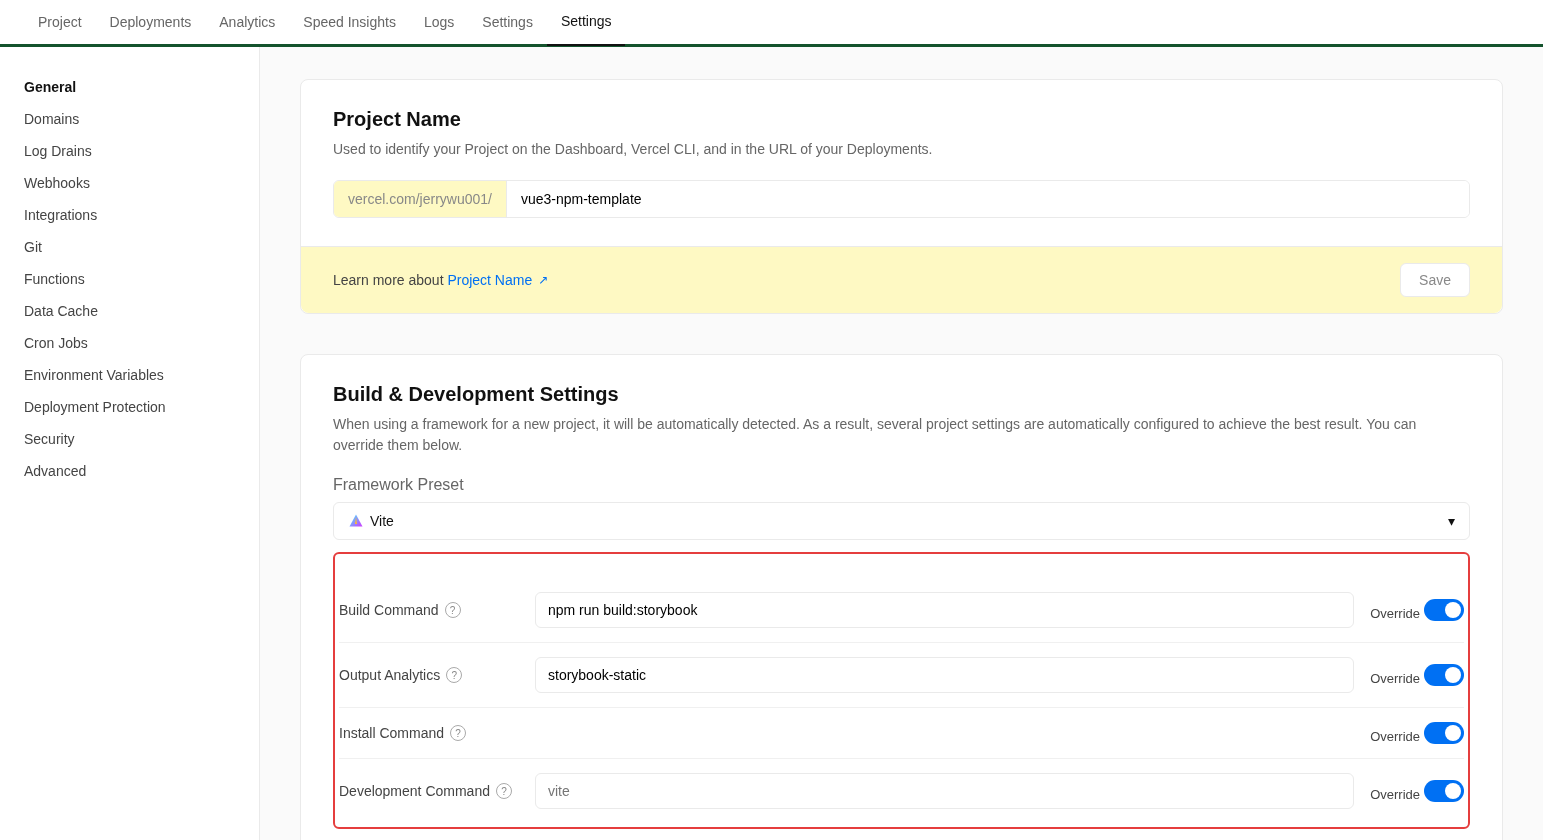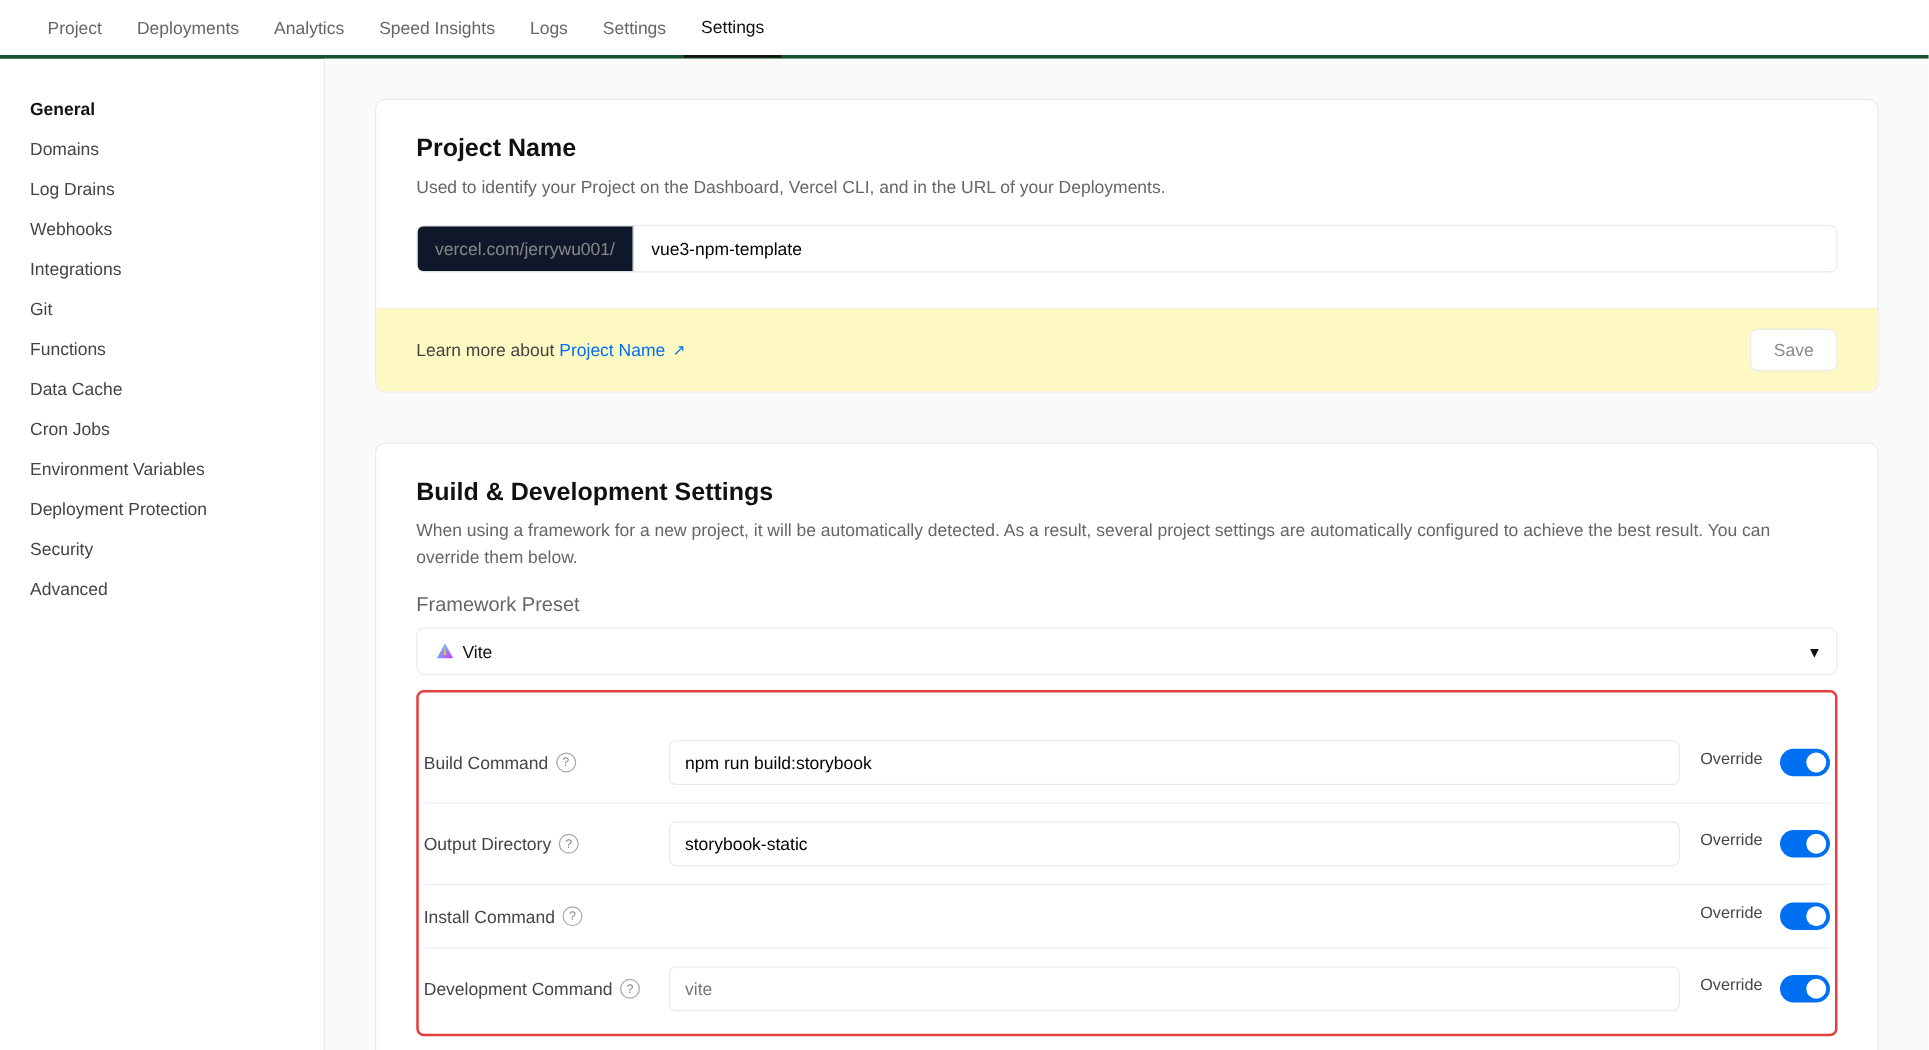--- a/index.html
+++ b/index.html
@@ -24,42 +24,42 @@
     
     .card { background: #fff; border: 1px solid #eaeaea; border-radius: 8px; margin-bottom: 40px; }
     .card-body { padding: 28px 32px; }
     .card-footer { padding: 16px 32px; border-top: 1px solid #eaeaea; display: flex; align-items: center; justify-content: space-between; background: #fef9c3; border-radius: 0 0 8px 8px; }
 
     .card-title { font-size: 20px; font-weight: 600; margin-bottom: 8px; }
     .card-desc { color: #666; font-size: 14px; line-height: 1.5; margin-bottom: 20px; }
 
     
     .input-group { display: flex; border: 1px solid #eaeaea; border-radius: 6px; overflow: hidden; }
-    .input-prefix { padding: 10px 14px; background: #0f172a; color: #888; border-right: 1px solid #eaeaea; font-size: 14px; white-space: nowrap; }
+    .input-prefix { padding: 10px 14px; background: #fef9c3; color: #888; border-right: 1px solid #eaeaea; font-size: 14px; white-space: nowrap; }
     .input-group input { flex: 1; border: none; outline: none; padding: 10px 14px; font-size: 14px; }
 
     
     .footer-text { font-size: 14px; color: #444; }
     .footer-link { color: #0070f3; text-decoration: none; display: inline-flex; align-items: center; gap: 4px; }
 
     .btn-save { padding: 8px 18px; border: 1px solid #eaeaea; border-radius: 6px; background: #fff; font-size: 14px; color: #888; cursor: pointer; }
 
     
     .field-label { font-size: 16px; color: #666; margin-bottom: 8px; }
     .framework-select { width: 100%; border: 1px solid #eaeaea; border-radius: 6px; padding: 10px 14px; font-size: 14px; display: flex; align-items: center; justify-content: space-between; cursor: pointer; background: #fff; }
 
     
     .build-settings { margin-top: 20px; }
     .build-row { display: flex; align-items: center; padding: 14px 0; border-top: 1px solid #f0f0f0; gap: 16px; }
     .build-row:first-child { border-top: none; }
     .build-label { width: 180px; flex-shrink: 0; font-size: 14px; color: #444; display: flex; align-items: flex-start; gap: 6px; }
     .build-input-wrap { flex: 1; position: relative; }
     .build-input { width: 100%; border: 1px solid #eaeaea; border-radius: 6px; padding: 9px 12px; font-size: 14px; outline: none; background: #fff; }
     .build-input.placeholder-style { color: #aaa; }
-    .override-wrap { display: flex; align-items: flex-start; gap: 14px; margin-left: auto; flex-shrink: 0; }
+    .override-wrap { display: flex; align-items: flex-end; gap: 4px; margin-left: auto; flex-shrink: 0; }
     .override-label { font-size: 13px; color: #444; }
 
     
     .toggle { position: relative; display: inline-block; width: 40px; height: 22px; }
     .toggle input { opacity: 0; width: 0; height: 0; }
     .toggle-slider { position: absolute; cursor: pointer; top: 0; left: 0; right: 0; bottom: 0; background: #0070f3; border-radius: 22px; transition: .3s; }
     .toggle-slider:before { position: absolute; content: ""; height: 16px; width: 16px; left: 3px; bottom: 3px; background: white; border-radius: 50%; transition: .3s; transform: translateX(18px); }
 
     
     .highlighted-section { border: 2px solid #e53e3e; border-radius: 6px; padding: 4px; margin: 12px 0; }
@@ -167,21 +167,21 @@
                 <span class="override-label">Override</span>
                 <label class="toggle">
                   <input type="checkbox" checked="" style="">
                   <span class="toggle-slider"></span>
                 </label>
               </div>
             </div>
 
             <div class="build-row">
               <div class="build-label">
-                <span>Output Directory</span>
+                <span>Output Analytics</span>
                 <span class="q-icon">?</span>
               </div>
               <div class="build-input-wrap">
                 <input class="build-input" type="text" value="storybook-static" style="">
               </div>
               <div class="override-wrap">
                 <span class="override-label">Override</span>
                 <label class="toggle">
                   <input type="checkbox" checked="" style="">
                   <span class="toggle-slider"></span>

